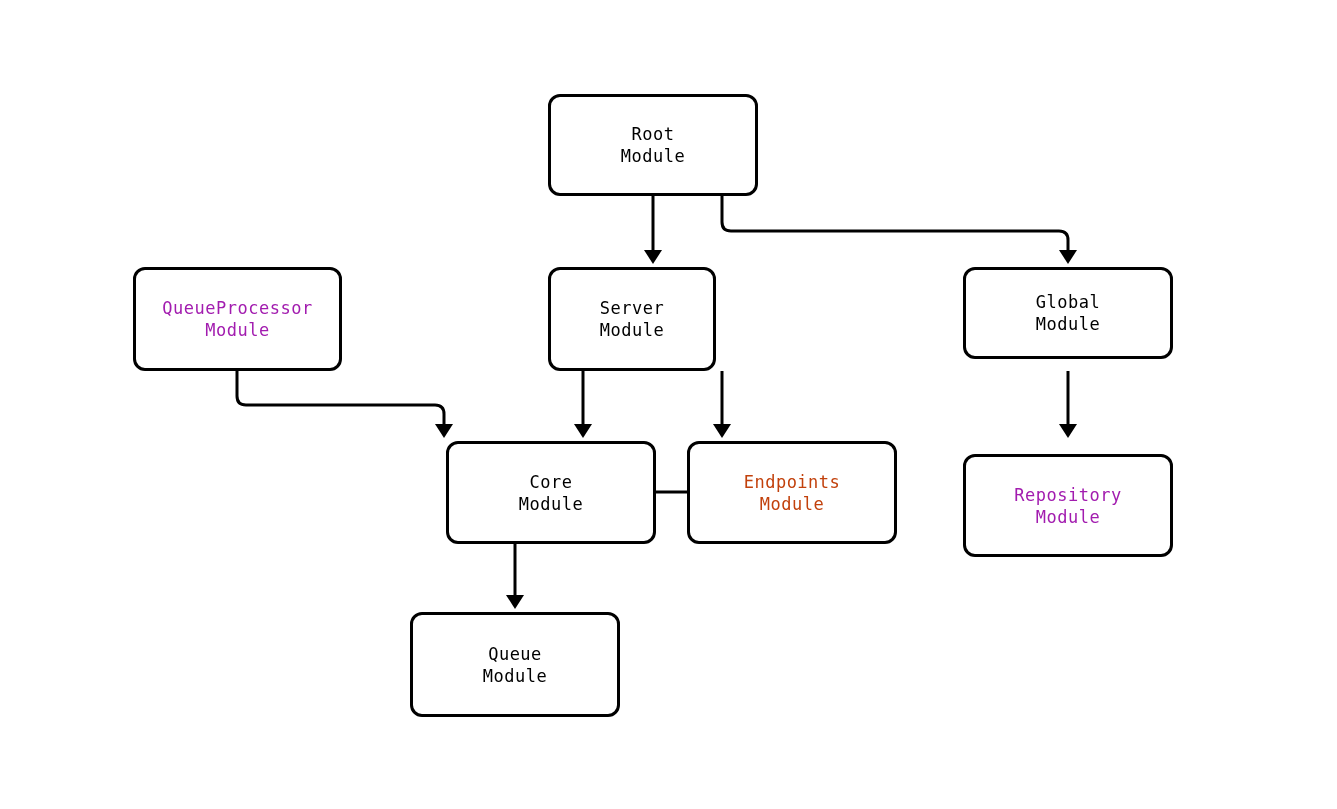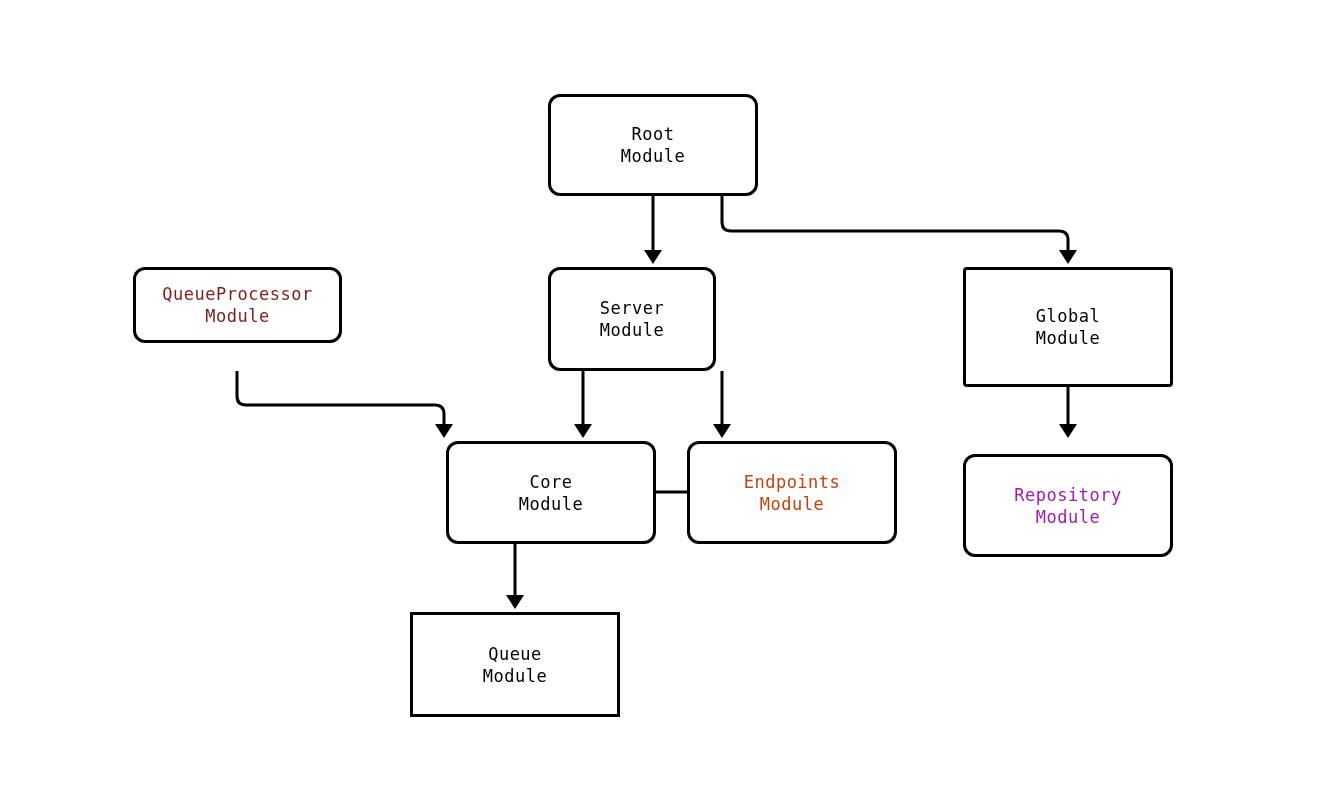--- a/index.html
+++ b/index.html
@@ -84,43 +84,43 @@
         <path d="M 515 544 L 515 597" fill="none" stroke="#000000" stroke-width="3" stroke-linecap="butt"></path>
         <polygon points="515,609 506,595 524,595" fill="#000000"></polygon>
       </g>
     </svg>
 
   <div id="nodes">
       <div class="node" style="left: 548px; top: 94px; width: 210px; height: 102px; border-width: 3px; border-color: rgb(0, 0, 0); border-radius: 12px; color: rgb(0, 0, 0);">
         <span class="node-line">Root</span>
         <span class="node-line">Module</span>
       </div>
-      <div class="node" style="left: 133px; top: 267px; width: 209px; height: 76px; border-width: 3px; border-color: rgb(0, 0, 0); border-radius: 12px; color: #7f1d1d;">
+      <div class="node" style="left: 133px; top: 267px; width: 209px; height: 104px; border-width: 3px; border-color: rgb(0, 0, 0); border-radius: 12px; color: #a21caf;">
         <span class="node-line">QueueProcessor</span>
         <span class="node-line">Module</span>
       </div>
       <div class="node" style="left: 548px; top: 267px; width: 168px; height: 104px; border-width: 3px; border-color: rgb(0, 0, 0); border-radius: 12px; color: rgb(0, 0, 0);">
         <span class="node-line">Server</span>
         <span class="node-line">Module</span>
       </div>
-      <div class="node" style="left: 963px; top: 267px; width: 210px; height: 120px; border-width: 3px; border-color: rgb(0, 0, 0); border-radius: 4px; color: rgb(0, 0, 0);">
+      <div class="node" style="left: 963px; top: 267px; width: 210px; height: 92px; border-width: 3px; border-color: rgb(0, 0, 0); border-radius: 12px; color: rgb(0, 0, 0);">
         <span class="node-line">Global</span>
         <span class="node-line">Module</span>
       </div>
       <div class="node" style="left: 410px; top: 441px; width: 210px; height: 103px; border-width: 3px; border-color: rgb(0, 0, 0); border-radius: 12px; color: rgb(0, 0, 0); margin-left: 36px;">
         <span class="node-line">Core</span>
         <span class="node-line">Module</span>
       </div>
       <div class="node" style="left: 687px; top: 441px; width: 210px; height: 103px; border-width: 3px; border-color: rgb(0, 0, 0); border-radius: 12px; color: #c2410c;">
         <span class="node-line">Endpoints</span>
         <span class="node-line">Module</span>
       </div>
       <div class="node" style="left: 963px; top: 454px; width: 210px; height: 103px; border-width: 3px; border-color: rgb(0, 0, 0); border-radius: 12px; color: #a21caf;">
         <span class="node-line">Repository</span>
         <span class="node-line">Module</span>
       </div>
-      <div class="node" style="left: 410px; top: 612px; width: 210px; height: 105px; border-width: 3px; border-color: rgb(0, 0, 0); border-radius: 0; color: rgb(0, 0, 0);">
+      <div class="node" style="left: 410px; top: 612px; width: 210px; height: 105px; border-width: 3px; border-color: rgb(0, 0, 0); border-radius: 12px; color: rgb(0, 0, 0);">
         <span class="node-line">Queue</span>
         <span class="node-line">Module</span>
       </div>
     </div>
 
 </div>
 
 </body></html>

